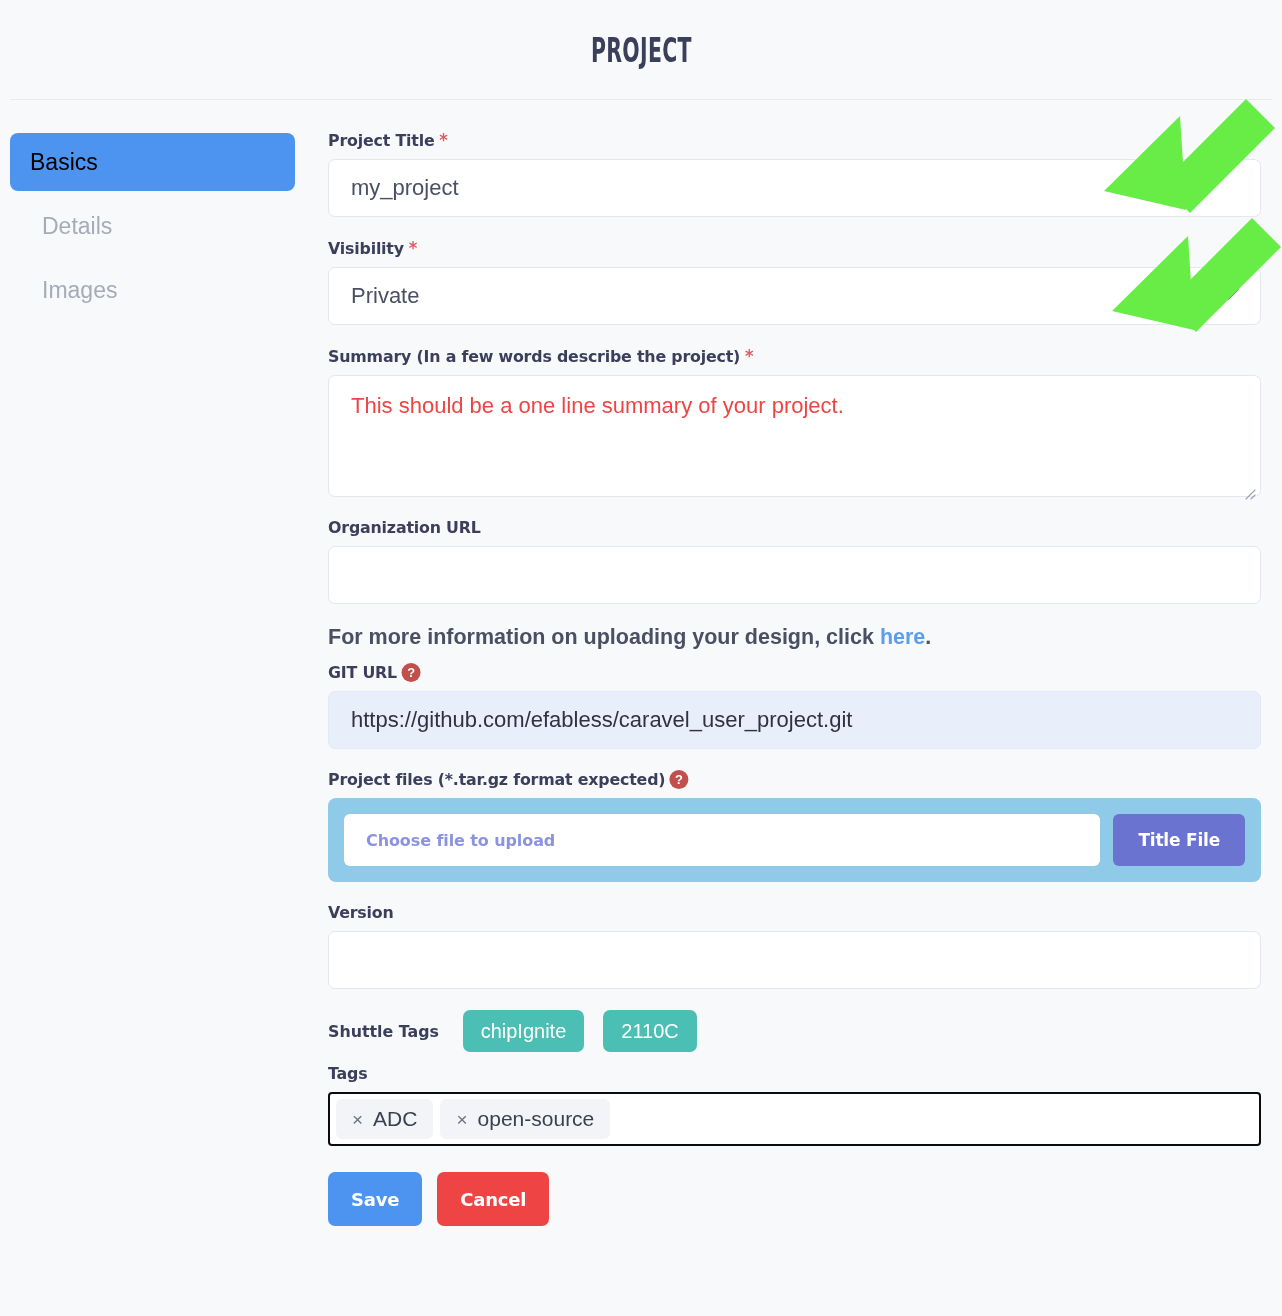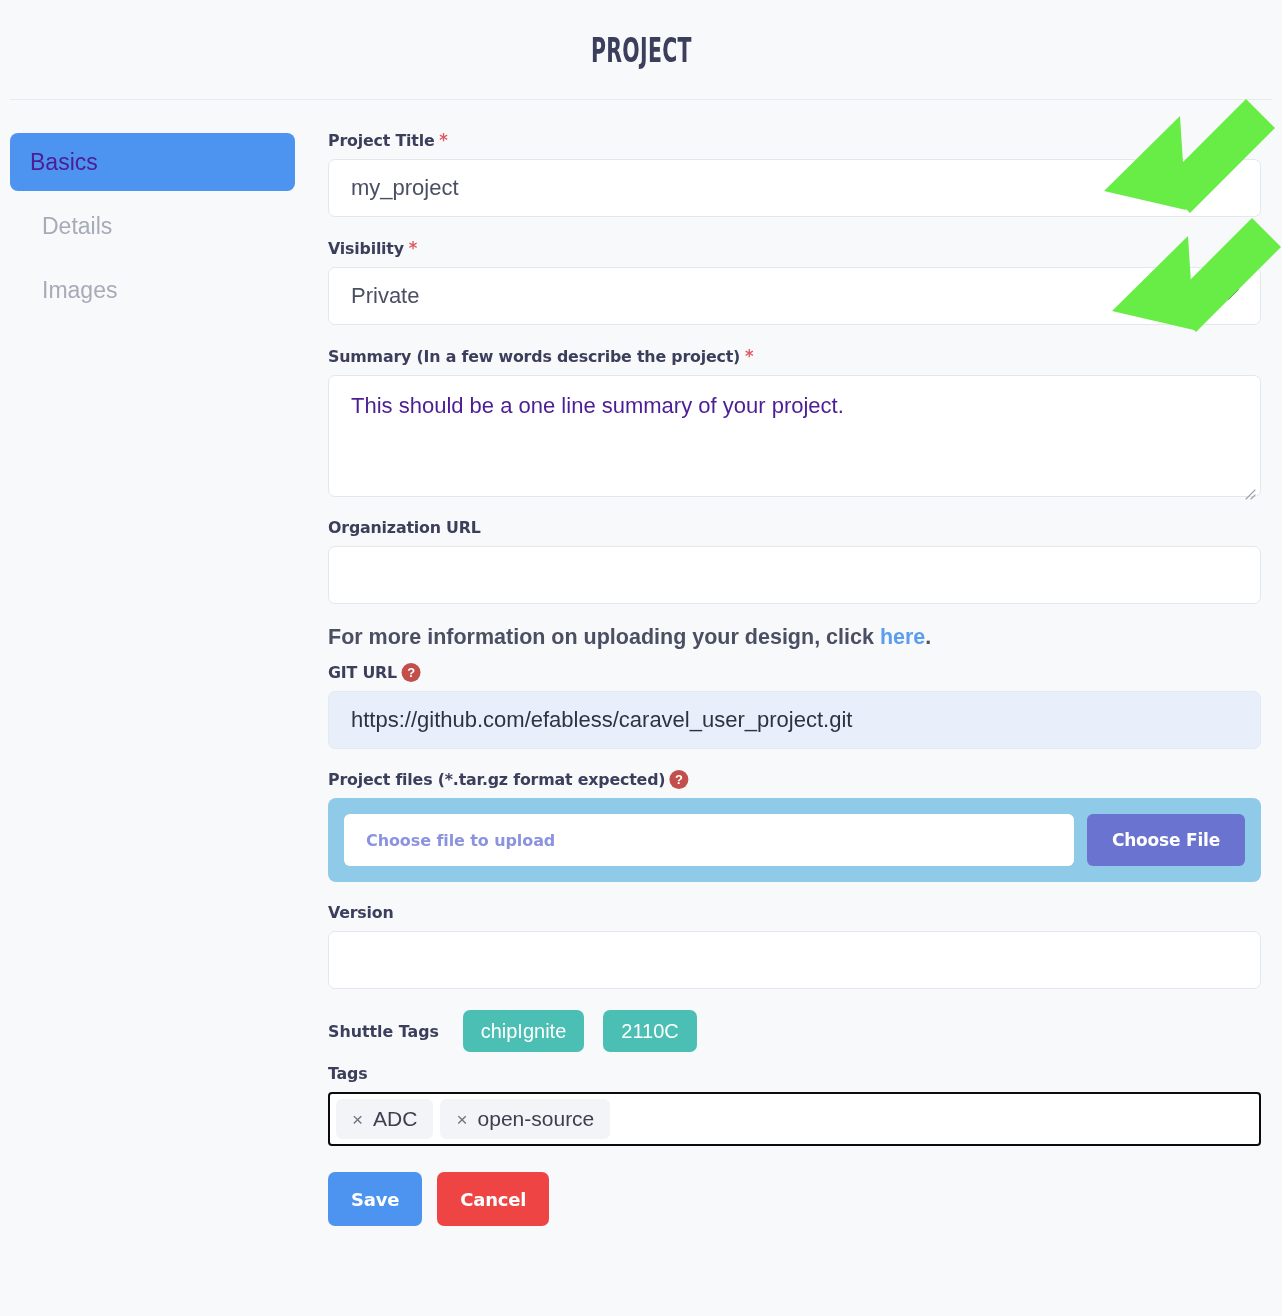--- a/index.html
+++ b/index.html
@@ -56,21 +56,21 @@
     align-items: center;
     padding-left: 32px;
     border-radius: 8px;
     font-size: 23px;
     color: #a6abb8;
     margin-bottom: 6px;
     cursor: pointer;
   }
   .nav-item.active {
     background: #4d94f0;
-    color: #4c1d95;
+    color: #000000;
     padding-left: 20px;
   }
 
   .content {
     flex: 1;
     padding-left: 33px;
     padding-right: 3px;
   }
 
   
@@ -132,21 +132,21 @@
     color: #3b3f5c;
   }
 
   .textarea-box {
     width: 100%;
     height: 122px;
     border: 1px solid #e4e7ec;
     border-radius: 7px;
     background: #ffffff;
     font-size: 22px;
-    color: #4c1d95;
+    color: #ef4444;
     padding: 16px 22px;
     position: relative;
     line-height: 1.25;
   }
   .resize-grip {
     position: absolute;
     right: 4px; bottom: 3px;
     width: 14px; height: 14px;
     color: #9aa0ad;
   }
@@ -377,21 +377,21 @@
 
     <div class="field-block">
       <div class="field-label">
         <span>Project files (*.tar.gz format expected)</span>
         <span class="help-icon">?</span>
       </div>
       <div class="upload-wrap">
         <div class="upload-field">
           <span class="upload-placeholder">Choose file to upload</span>
         </div>
-        <button class="choose-btn">Choose File</button>
+        <button class="choose-btn">Title File</button>
       </div>
     </div>
 
     <div class="field-block">
       <div class="field-label">
         <span>Version</span>
       </div>
       <div class="text-input"></div>
     </div>
 

